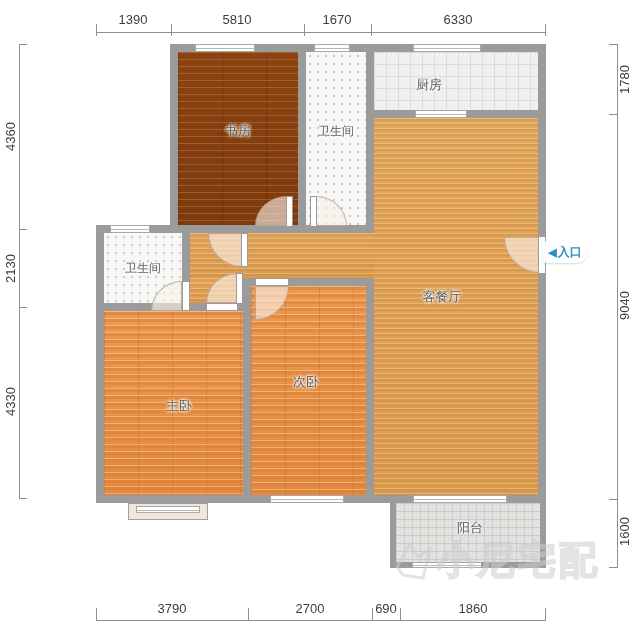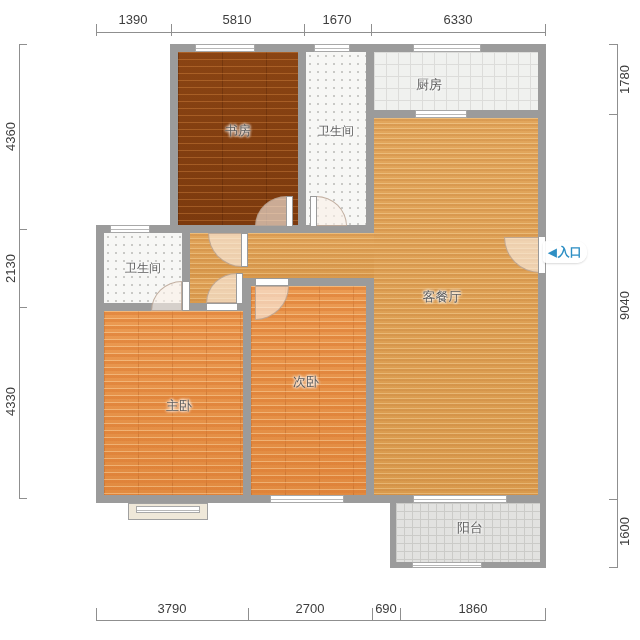--- a/index.html
+++ b/index.html
@@ -170,14 +170,20 @@
 
   <div class="dline-v" style="left:617px;top:44px;height:524px;"></div>
   <div class="tick-h" style="left:609px;top:44px;"></div>
   <div class="tick-h" style="left:609px;top:114px;"></div>
   <div class="tick-h" style="left:609px;top:499px;"></div>
   <div class="tick-h" style="left:609px;top:567px;"></div>
   <div class="dim v" style="left:600px;top:72px;">1780</div>
   <div class="dim v" style="left:600px;top:298px;">9040</div>
   <div class="dim v" style="left:600px;top:524px;">1600</div>
 
+  <div class="watermark">
+    <svg width="46" height="48" viewBox="0 0 46 48">
+      <path d="M7 30 L20 7 L28 20 L40 13 L33 41 L13 38 Z" fill="none" stroke="#cdcdcd" stroke-width="3"></path>
+    </svg>
+    <span class="wm-text">小尼宅配</span>
+  </div>
 
 </div>
 
 </body></html>

